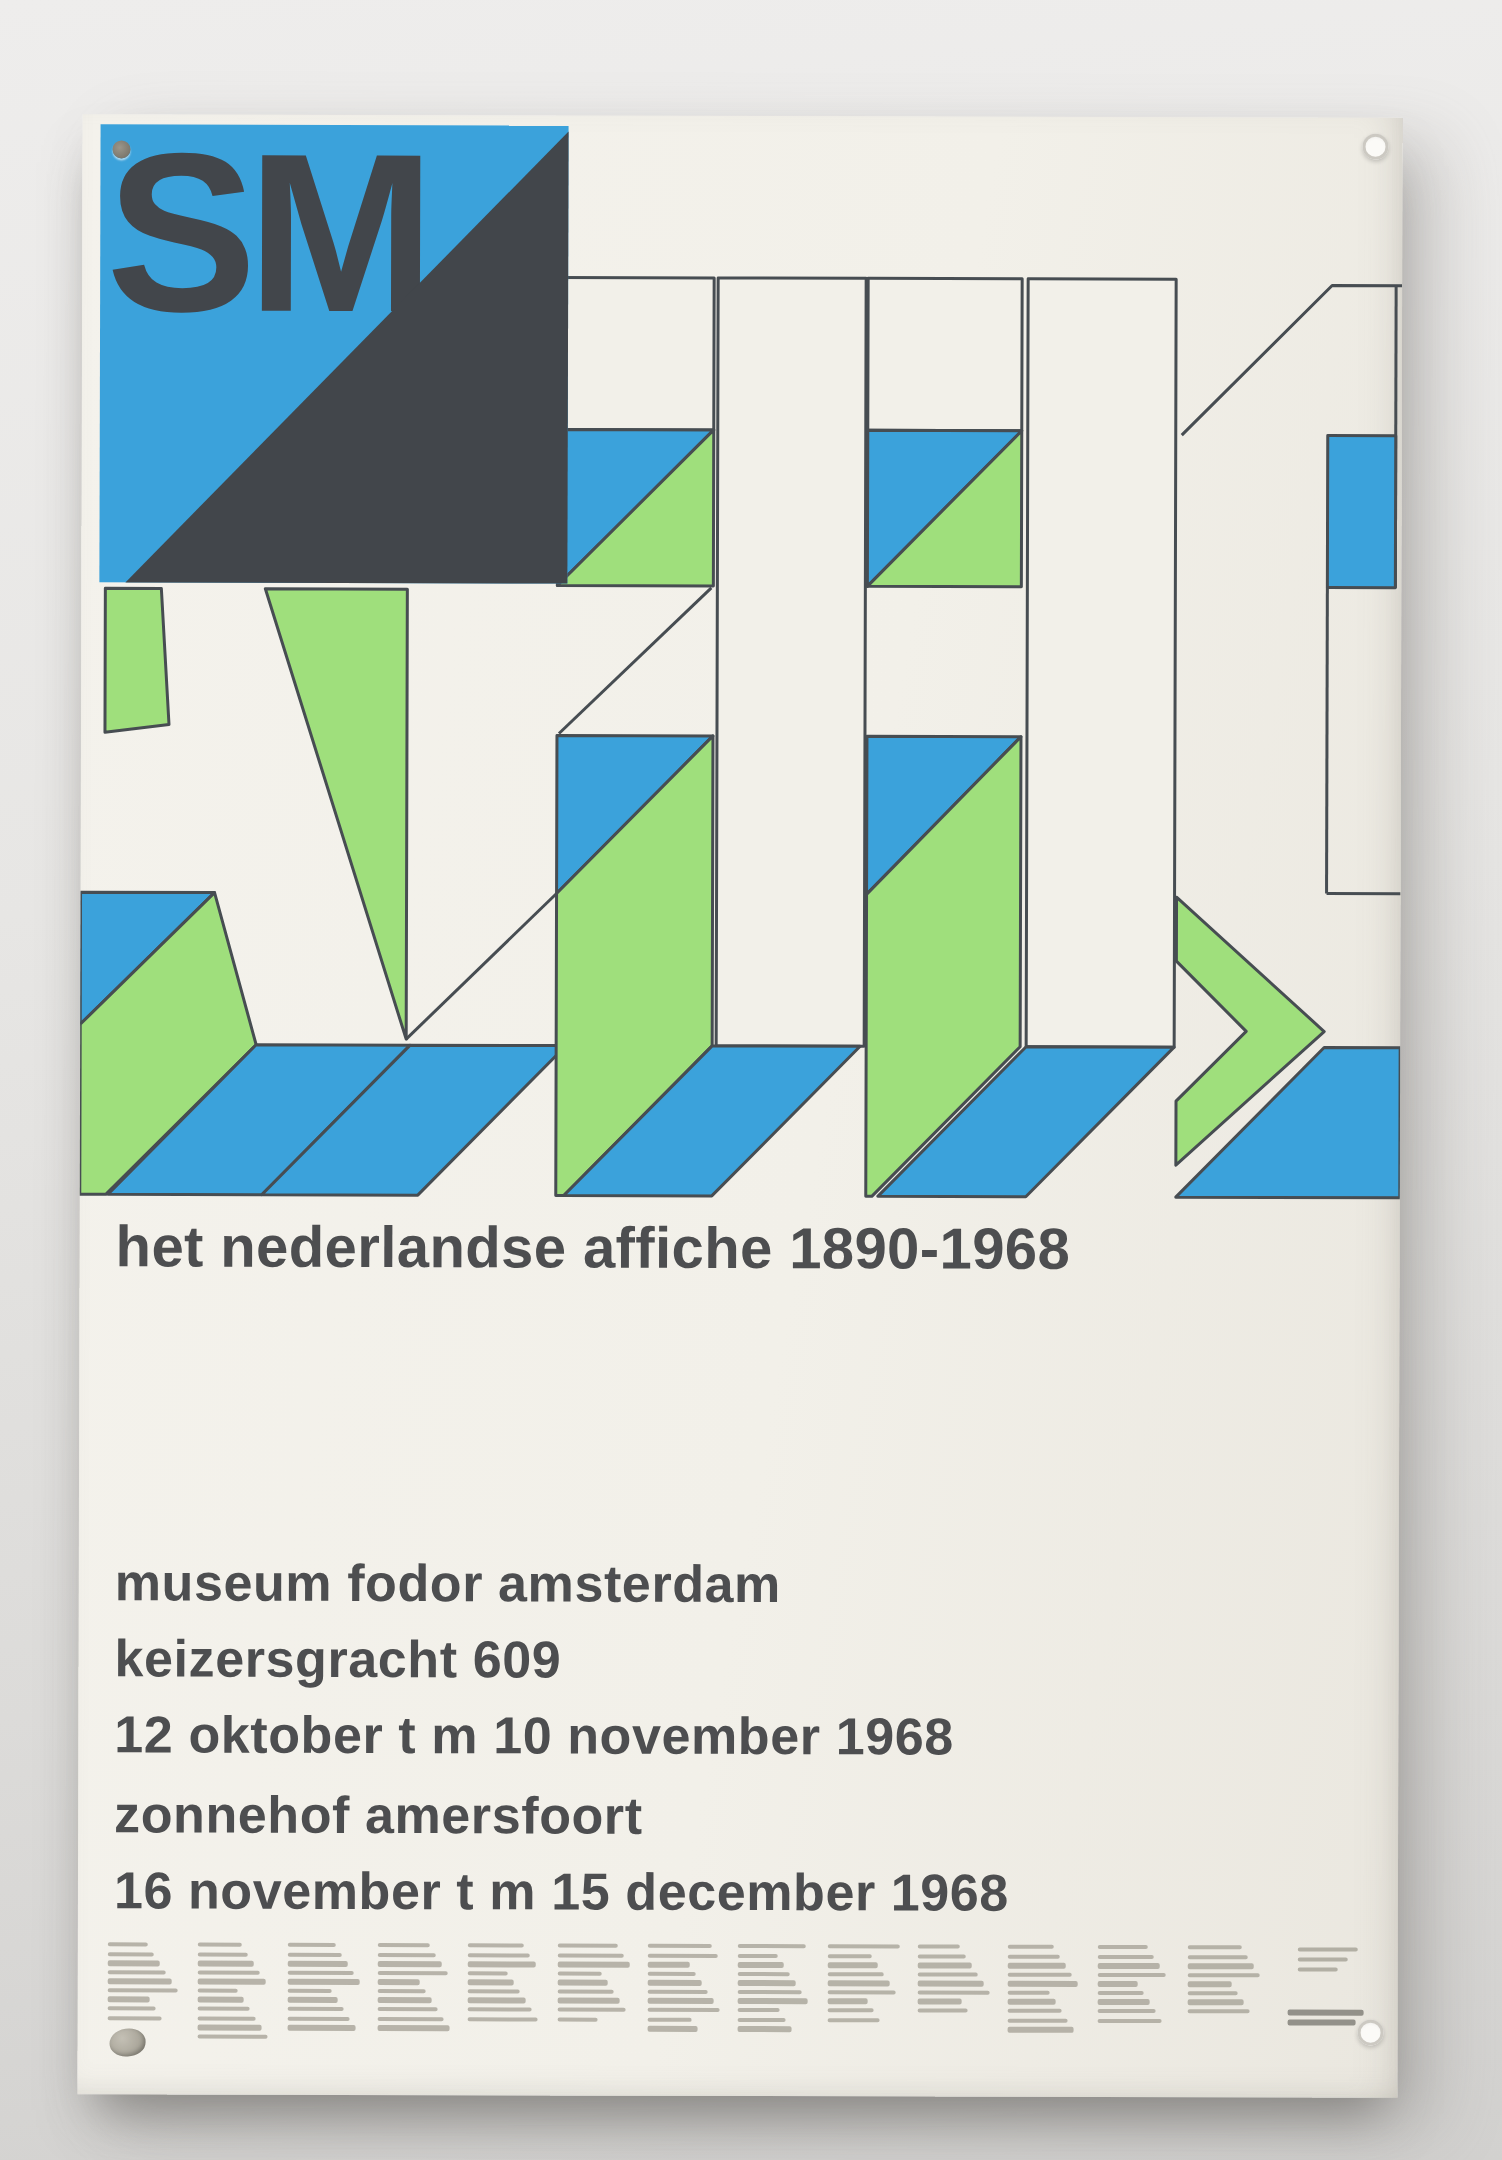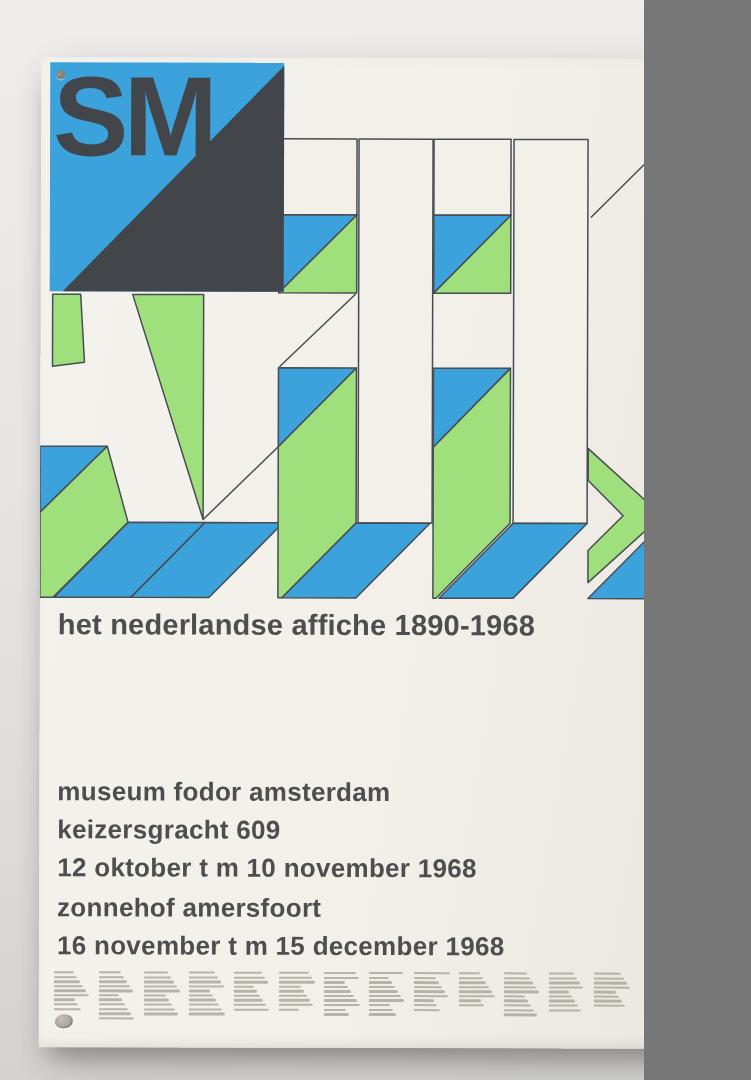--- a/index.html
+++ b/index.html
@@ -1,17 +1,17 @@
 <!DOCTYPE html>
 <html style="--paper: #f2f0e9; --blue: #3ba2db; --green: #9fdf7c; --dark: #42464b; --outline: #474d52; --text: #4d4e50; --tiny: #a8a499;"><head>
 <meta charset="utf-8">
 <style>
   html,body{margin:0;padding:0;background:#777;}
   .stage{
-    position:relative;width:644px;height:1080px;overflow:hidden;
+    position:relative;width:751px;height:1080px;overflow:hidden;
     background:linear-gradient(175deg,#eeedec 0%,#e7e6e4 40%,#dcdbd9 75%,#d2d1cf 100%);
     font-family:"Liberation Sans","DejaVu Sans",sans-serif;
   }
   .poster{
     position:absolute;left:40px;top:58px;width:660px;height:990px;
     background:linear-gradient(100deg,#f4f2ec 0%,#f2f0e9 55%,#eae7df 100%);
     transform:rotate(0.15deg);
     box-shadow:0 16px 26px -8px rgba(80,78,74,.5),18px 14px 34px rgba(110,108,104,.28),
       inset -14px 0 22px -16px rgba(120,115,105,.35),inset 0 -10px 18px -14px rgba(120,115,105,.3);
   }

